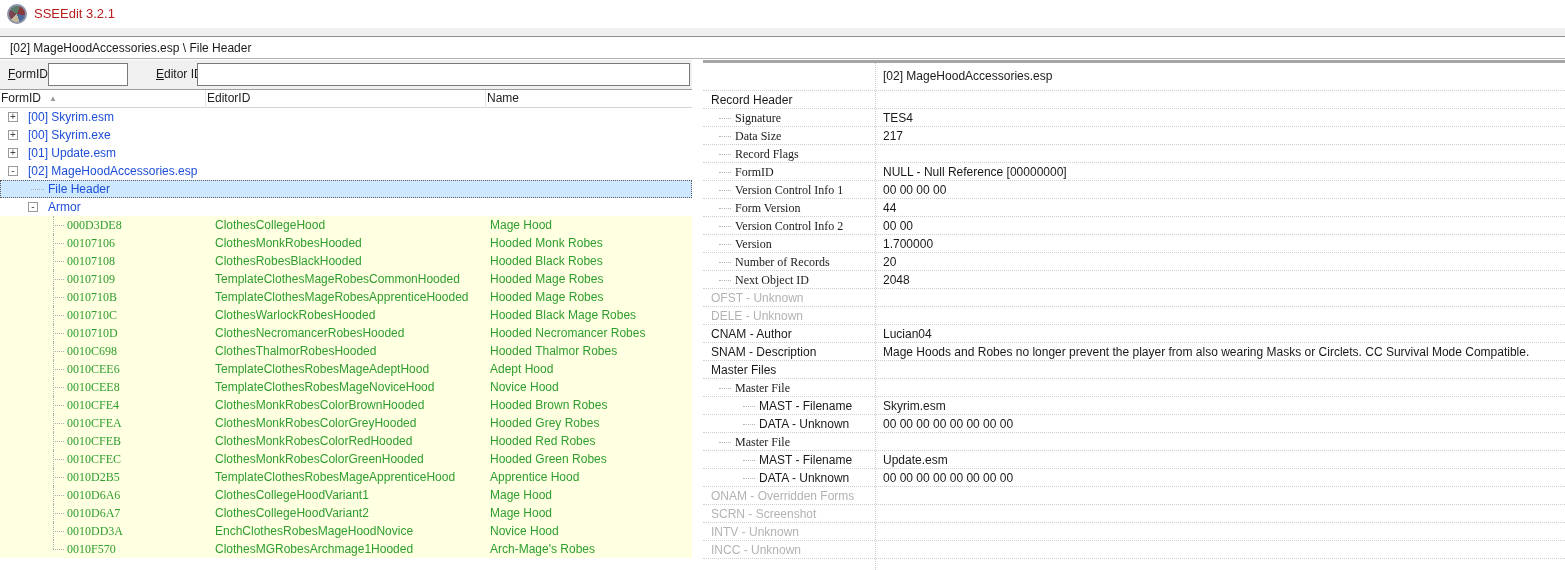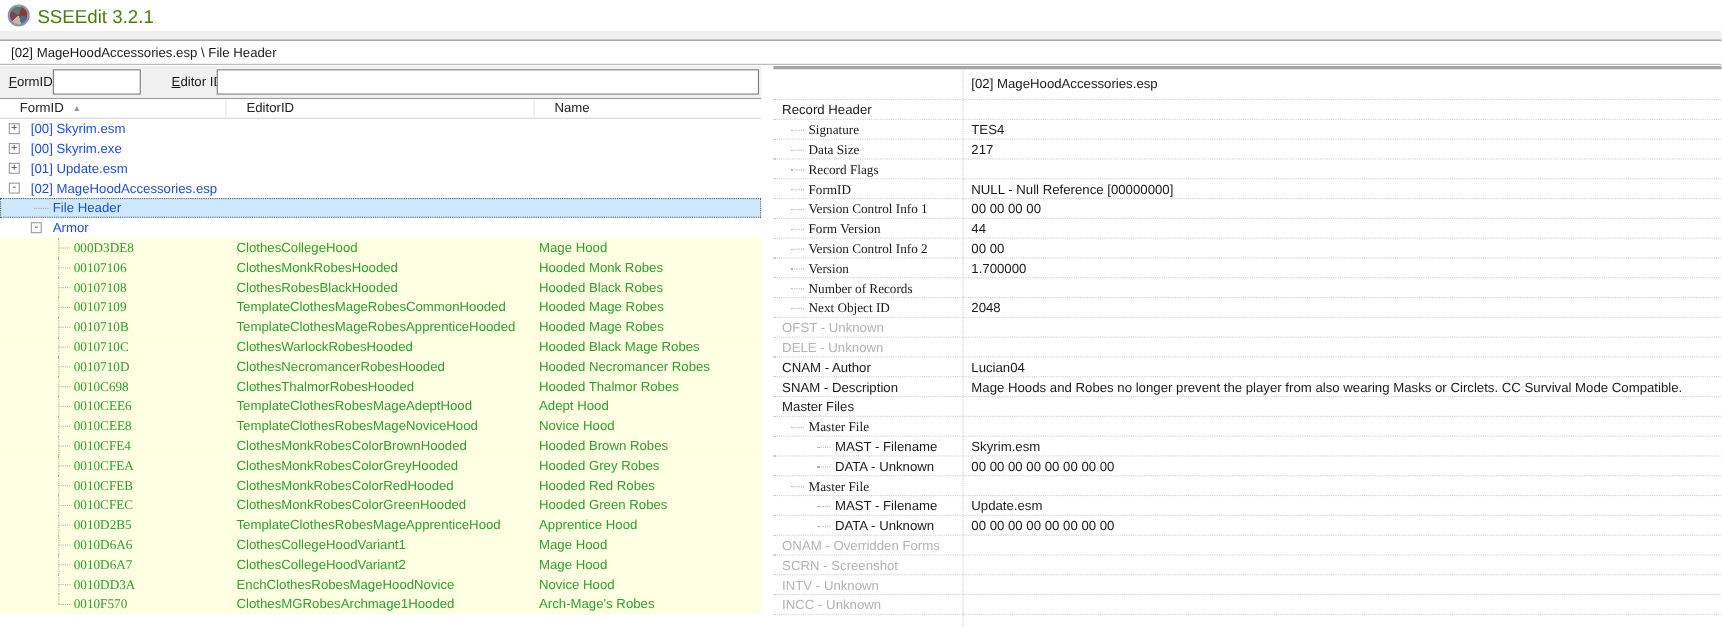--- a/index.html
+++ b/index.html
@@ -4,42 +4,42 @@
 <style>
   * { margin:0; padding:0; box-sizing:border-box; }
   html,body { width:1565px; height:570px; overflow:hidden; background:#fff;
               font-family:"Liberation Sans", sans-serif; font-size:12px; color:#1a1a1a; }
 
   
   .titlebar { position:absolute; left:0; top:0; width:1565px; height:28px; background:#ffffff; }
   .appicon { position:absolute; left:7px; top:4px; width:20px; height:20px; border-radius:50%;
              border:2px solid #8d93a8;
              background: conic-gradient(from 20deg,#8a3a3a 0 22%,#4a6a9a 22% 40%,#c8b89a 40% 58%,#7a4452 58% 78%,#5a7a6a 78% 100%); }
-  .apptitle { position:absolute; left:34px; top:6px; font-size:17px; color:#4d7c0f; }
+  .apptitle { position:absolute; left:34px; top:6px; font-size:13px; color:#b91c1c; }
   .menustrip { position:absolute; left:0; top:28px; width:1565px; height:9px; background:#f0f0f0;
                border-bottom:1px solid #8f8f8f; }
 
   
   .breadcrumb { position:absolute; left:0; top:38px; width:1565px; height:21px; background:#fff;
                 border-bottom:1px solid #b3b3b3; line-height:20px; padding-left:10px; }
 
   
   .leftpane { position:absolute; left:0; top:60px; width:692px; height:510px; }
   .filterbar { position:absolute; left:0; top:0; width:692px; height:29px; background:#f0f0f0; }
   .flabel { position:absolute; top:7px; display:inline-block; }
   .flabel::first-letter { text-decoration:underline; }
   .flabel1 { left:8px; } .flabel2 { left:156px; }
   .finput { position:absolute; top:3px; height:23px; border:1px solid #7a7a7a; background:#fff;
             font-family:"Liberation Sans",sans-serif; font-size:12px; padding:0 4px; }
   .finput1 { left:48px; width:80px; } .finput2 { left:197px; width:493px; }
 
   .treepanel { position:absolute; left:0; top:29px; width:692px; height:481px; background:#fff;
                border-top:1px solid #9e9e9e; overflow:hidden; }
   .treeheader { position:relative; height:18px; background:#fff; border-bottom:1px solid #d5d5d5; }
-  .th { position:absolute; top:0; height:18px; line-height:17px; padding-left:18px; color:#222; }
+  .th { position:absolute; top:0; height:18px; line-height:17px; padding-left:1px; color:#222; }
   .th-0 { left:0; width:205px; }
   .th-1 { left:205px; width:280px; border-left:1px solid #e4e4e4; }
   .th-2 { left:485px; width:207px; border-left:1px solid #e4e4e4; }
   .sortarrow { color:#9a9a9a; font-size:8px; margin-left:8px; vertical-align:1px; }
 
   .trow { position:relative; height:18px; line-height:18px; white-space:nowrap; }
   .trow .lab { color:#1d4ed8; }
   .expander { position:absolute; top:4px; width:10px; height:10px; border:1px solid #9a9a9a;
               background:#fff; font-size:10px; line-height:8px; text-align:center; color:#444; }
   .trow.root    { padding-left:28px; }
@@ -274,20 +274,21 @@
         <span class="dvalue">00 00</span>
       </div>
       <div class="drow lvl1">
         <span class="dconn"></span>
         <span class="dlabel">Version</span>
         <span class="dvalue">1.700000</span>
       </div>
       <div class="drow lvl1">
         <span class="dconn"></span>
         <span class="dlabel">Number of Records</span>
+        <span class="dvalue">20</span>
       </div>
       <div class="drow lvl1">
         <span class="dconn"></span>
         <span class="dlabel">Next Object ID</span>
         <span class="dvalue">2048</span>
       </div>
       <div class="drow lvl0 disabled">
         <span class="dlabel">OFST - Unknown</span>
       </div>
       <div class="drow lvl0 disabled">

